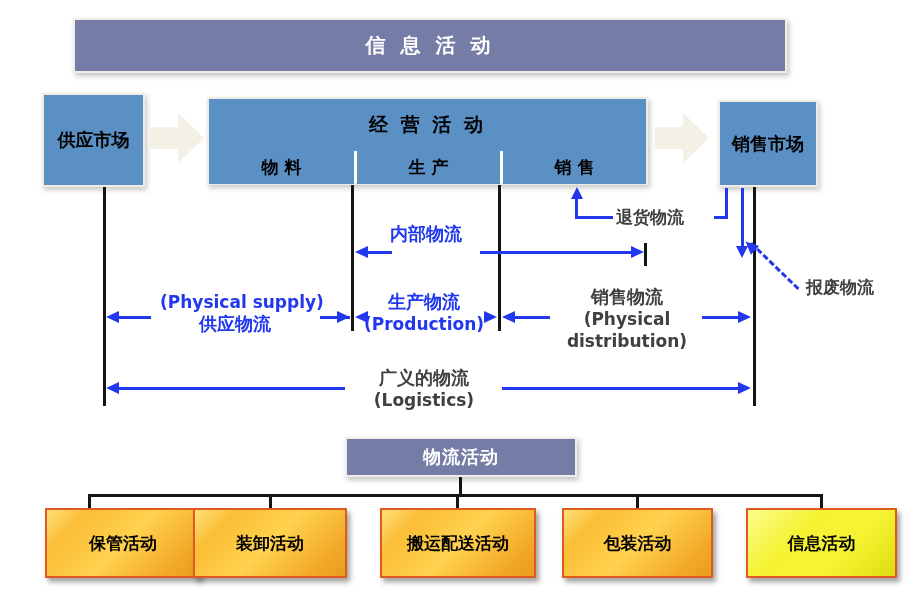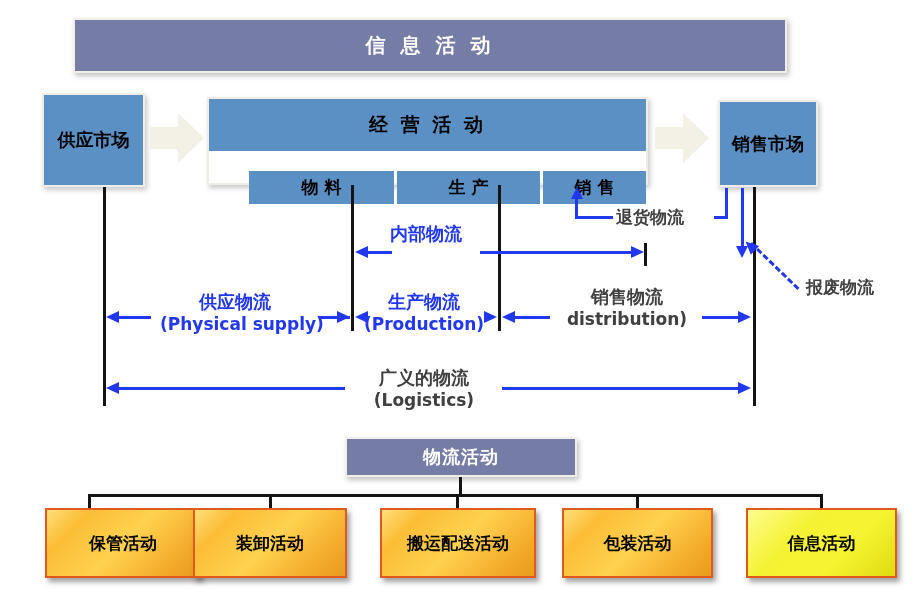--- a/index.html
+++ b/index.html
@@ -18,21 +18,21 @@
   .bluebox{
     position:absolute;background:#5b90c4;color:#000;font-weight:bold;
     display:flex;align-items:center;justify-content:center;
     border:2px solid #eeece4;box-shadow:2px 3px 5px rgba(120,120,120,0.4);
     box-sizing:border-box;font-size:18px;
   }
   .bizbox{position:absolute;box-sizing:border-box;border:2px solid #eeece4;
     box-shadow:2px 3px 5px rgba(120,120,120,0.4);background:#ffffff;}
   .bizhead{height:52px;background:#5b90c4;display:flex;align-items:center;justify-content:center;
     font-weight:bold;font-size:19px;letter-spacing:3px;}
-  .bizrow{margin-top:20px;height:33px;display:flex;padding-left:40px;}
+  .bizrow{margin-top:0;height:33px;display:flex;}
   .bizcell{background:#5b90c4;display:flex;align-items:center;justify-content:center;
     font-weight:bold;font-size:17px;}
   
   .blockarrow{
     position:absolute;width:54px;height:50px;background:#f3f1e6;
     clip-path:polygon(0% 28%,52% 28%,52% 0%,100% 50%,52% 100%,52% 72%,0% 72%);
     filter:drop-shadow(2px 2px 2px rgba(0,0,0,0.18));
   }
   
   .vline-k{position:absolute;width:3px;background:#141414;}
@@ -123,37 +123,38 @@
   <div class="flbl blue" style="left:390px;top:222px;font-size:18px;">内部物流</div>
   <div class="ah ah-left" style="left:355px;top:246px;"></div>
   <div class="hline-b" style="left:366px;top:251px;width:26px;"></div>
   <div class="hline-b" style="left:480px;top:251px;width:152px;"></div>
   <div class="ah ah-right" style="left:631px;top:246px;"></div>
   <div class="vline-k" style="left:644px;top:243px;height:23px;"></div>
 
   <div class="ah ah-left" style="left:106px;top:311px;"></div>
   <div class="hline-b" style="left:117px;top:316px;width:34px;"></div>
   <div class="flbl blue ctr" style="left:160px;top:291px;width:150px;font-size:18px;line-height:22px;">
+    <div style="font-size:17px;">(Physical supply)</div>
     <div>供应物流</div>
-    <div style="font-size:17px;">(Physical supply)</div>
   </div>
   <div class="hline-b" style="left:320px;top:316px;width:30px;"></div>
   <div class="ah ah-right" style="left:337px;top:311px;"></div>
 
   <div class="ah ah-left" style="left:355px;top:311px;"></div>
   <div class="flbl blue ctr" style="left:351px;top:291px;width:146px;font-size:18px;line-height:22px;">
     <div>生产物流</div>
     <div style="font-size:17px;">(Production)</div>
   </div>
   <div class="ah ah-right" style="left:484px;top:311px;"></div>
 
   <div class="ah ah-left" style="left:502px;top:311px;"></div>
   <div class="hline-b" style="left:513px;top:316px;width:37px;"></div>
   <div class="flbl black ctr" style="left:552px;top:286px;width:150px;font-size:18px;line-height:22px;">
     <div>销售物流</div>
+    <div style="font-size:17px;">(Physical</div>
     <div style="font-size:17px;">distribution)</div>
   </div>
   <div class="hline-b" style="left:702px;top:316px;width:38px;"></div>
   <div class="ah ah-right" style="left:738px;top:311px;"></div>
 
   <div class="ah ah-left" style="left:106px;top:382px;"></div>
   <div class="hline-b" style="left:117px;top:387px;width:228px;"></div>
   <div class="flbl black ctr" style="left:344px;top:366px;width:160px;font-size:18px;line-height:23px;">
     <div>广义的物流</div>
     <div style="font-size:17px;">(Logistics)</div>

